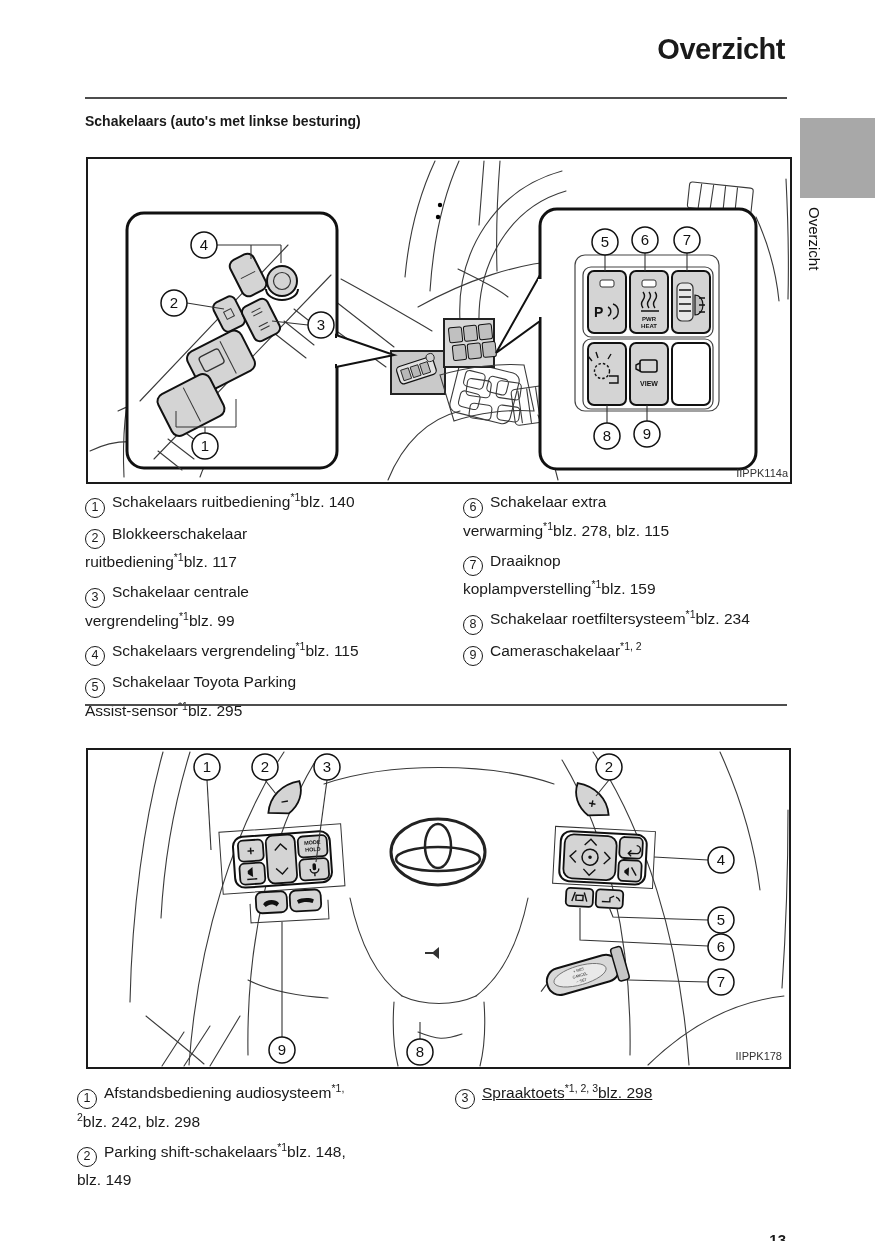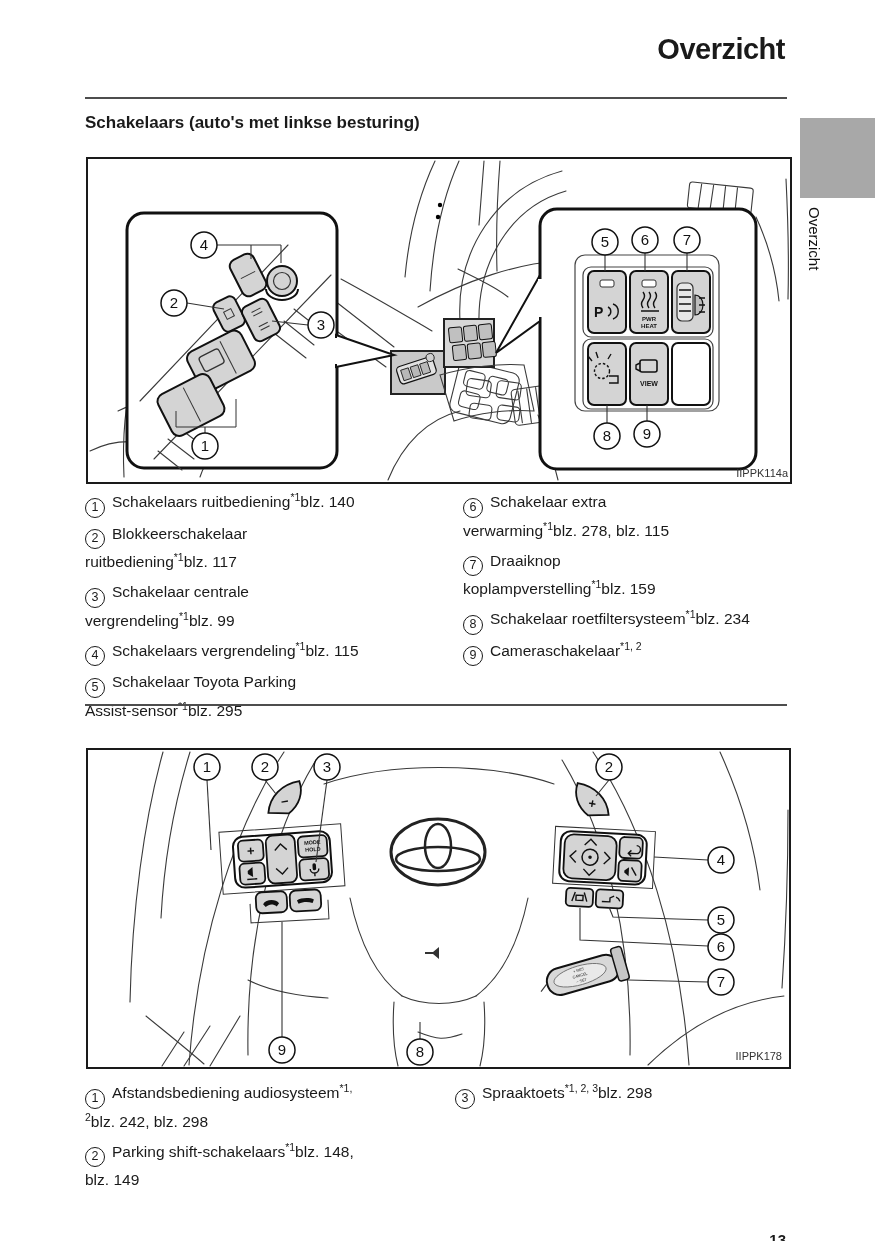--- a/index.html
+++ b/index.html
@@ -1,32 +1,32 @@
 <!DOCTYPE html>
 <html><head>
 <meta charset="utf-8">
 <style>
   html,body { margin:0; padding:0; }
   body { width:875px; height:1241px; position:relative; background:#fff;
          font-family:"Liberation Sans", sans-serif; color:#1a1a1a; overflow:hidden; }
   .abs { position:absolute; }
   .page-title { top:33px; right:90px; font-size:29px; font-weight:700; letter-spacing:-0.5px; }
   .title-rule { left:85px; top:97px; width:702px; height:2px; background:#4d4d4d; }
-  .section-heading { left:85px; top:113px; font-size:17px; font-weight:700; }
+  .section-heading { left:85px; top:113px; font-size:14px; font-weight:700; }
   .side-tab { right:0; top:118px; width:75px; height:80px; background:#a8a8a8; }
   .side-tab-label { left:806px; top:207px; writing-mode:vertical-rl; font-size:15px; color:#111; }
   .figure-box { left:86px; border:2px solid #1a1a1a; background:#fff; }
   .fig1 { top:157px; width:702px; height:323px; }
   .fig2 { top:748px; width:701px; height:317px; }
   .legend-divider { left:85px; top:704px; width:702px; height:2px; background:#4d4d4d; }
   .legend-col { position:absolute; }
   .l1a { left:85px; top:489px; width:356px; }
   .l1b { left:455px; top:489px; width:345px;margin-left:8px; }
-  .l2a { left:85px; top:1080px; width:356px; }
-  .l2b { left:455px; top:1080px; width:345px; }
+  .l2a { left:77px; top:1080px; width:356px; }
+  .l2b { left:455px; top:1080px; width:345px;text-decoration:underline; }
   .li { font-size:15.5px; line-height:25px; margin:0 0 3px 0; white-space:pre-wrap; }
   .cnum { display:inline-block; width:18px; height:18px; border:1.4px solid #1a1a1a; border-radius:50%;
           text-align:center; line-height:17px; font-size:12.5px; margin-right:7px; vertical-align:-3.5px;
           white-space:normal; }
   .sup { font-size:10.5px; position:relative; top:-6px; }
   .page-number { right:89px; top:1184px; font-size:15px; font-weight:700;margin-top:47px; }
   svg { display:block; }
   svg text { font-family:"Liberation Sans", sans-serif; }
   .bg path, .bg line { stroke:#3a3a3a; stroke-width:1.1; fill:none; stroke-linecap:round; }
   .bg rect { stroke:#3a3a3a; stroke-width:1.1; fill:none; }

